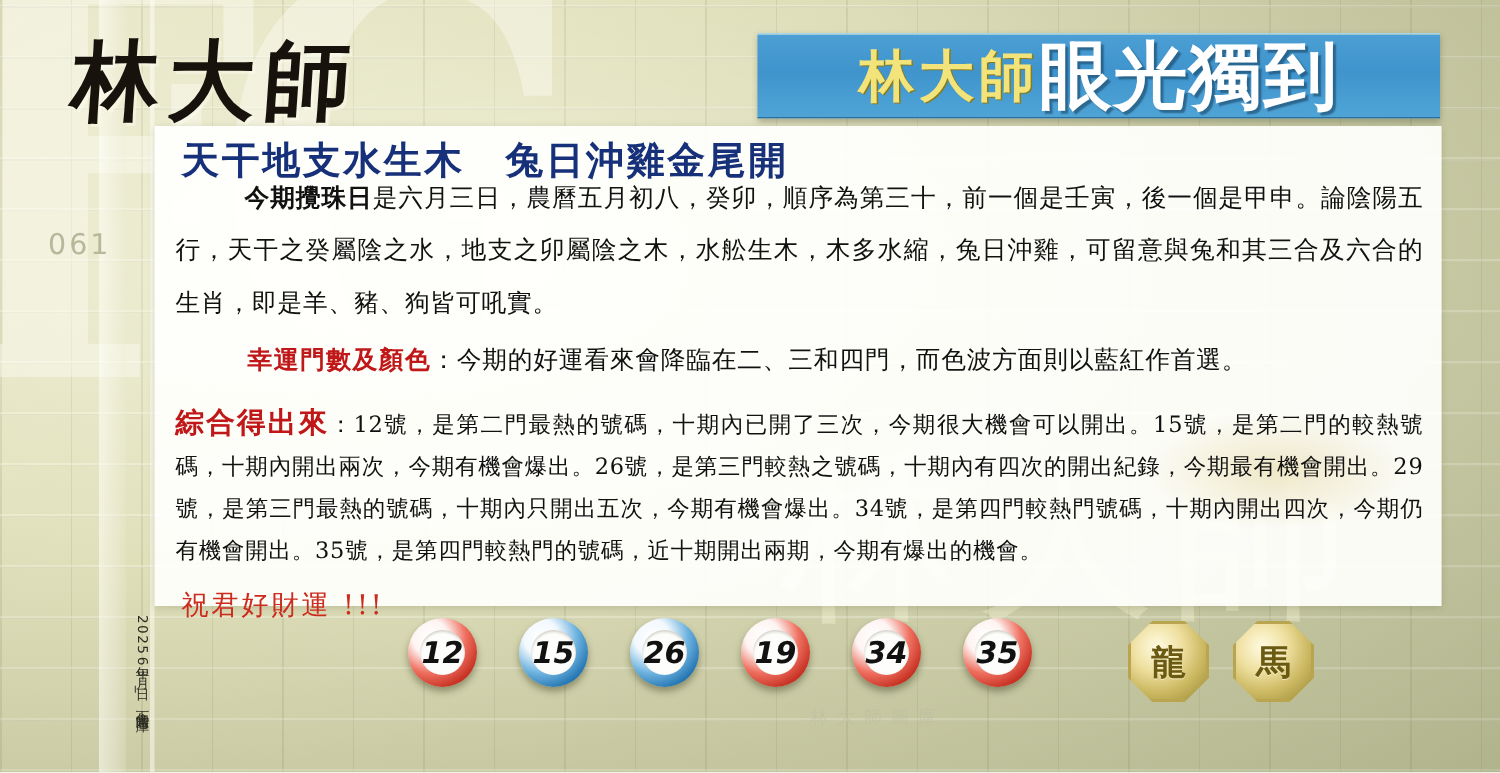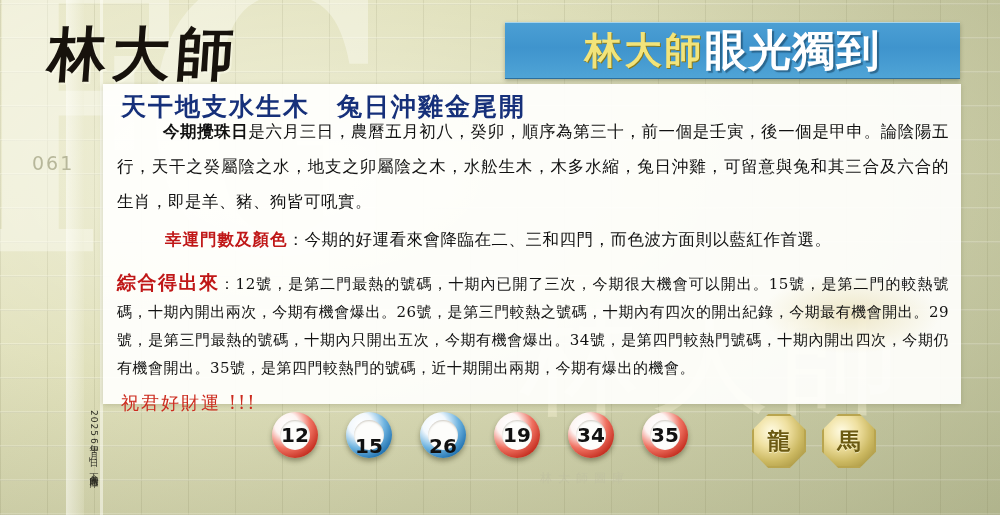--- a/index.html
+++ b/index.html
@@ -65,21 +65,21 @@
     display:flex;align-items:center;justify-content:center;
     box-shadow:0 2px 4px rgba(60,70,40,.35);
   }
   .banner-a{
     font-family:"DejaVu Serif","Liberation Serif",serif;
     font-size:37px;font-weight:700;color:#f2e47a;letter-spacing:3px;
     text-shadow:1px 1px 0 #8a7a1a;
   }
   .banner-b{
     font-family:"DejaVu Serif","Liberation Serif",serif;
-    font-size:43px;font-weight:700;color:#ffffff;letter-spacing:1px;
+    font-size:49px;font-weight:700;color:#ffffff;letter-spacing:1px;
     text-shadow:2px 2px 1px rgba(20,60,90,.55);
   }
 
   
   .sheet{
     position:absolute;left:103px;top:84px;width:858px;height:320px;
     background:rgba(255,255,253,.93);
     box-shadow:0 1px 5px rgba(90,95,60,.25);
   }
   .sheet .stain{
@@ -121,29 +121,28 @@
     box-shadow:0 3px 5px rgba(60,60,30,.45);
     position:relative;
   }
   .ball.red{
     background:
       radial-gradient(circle at 32% 28%,#ffffff 0%,#fdf4f2 26%,#ef7060 52%,#c22a1c 80%,#8d1710 100%);
   }
   .ball.blue{
     background:
       radial-gradient(circle at 32% 28%,#ffffff 0%,#f2f8fd 26%,#6fb4e0 52%,#1d6fae 80%,#114a78 100%);
-    align-items: flex-end;
   }
   .ball::after{
     content:"";position:absolute;left:50%;top:50%;
     transform:translate(-50%,-50%);
     width:30px;height:30px;border-radius:50%;
     background:#fdfdfb;box-shadow:inset 0 1px 2px rgba(120,110,90,.35);
   }
-  .ball span{position:relative;z-index:2;}
+  .ball span{position:relative;z-index:2;font-style:italic;}
 
   
   .medals{position:absolute;left:752px;top:414px;display:flex;gap:16px;}
   .medal{
     width:50px;height:50px;
     display:flex;align-items:center;justify-content:center;
     font-family:"DejaVu Serif","Liberation Serif",serif;
     font-size:23px;font-weight:700;color:#6b5a12;
     background:
       radial-gradient(circle at 35% 30%,#fffbe2 0%,#efe0a0 35%,#cbb861 65%,#9d8a38 100%);

